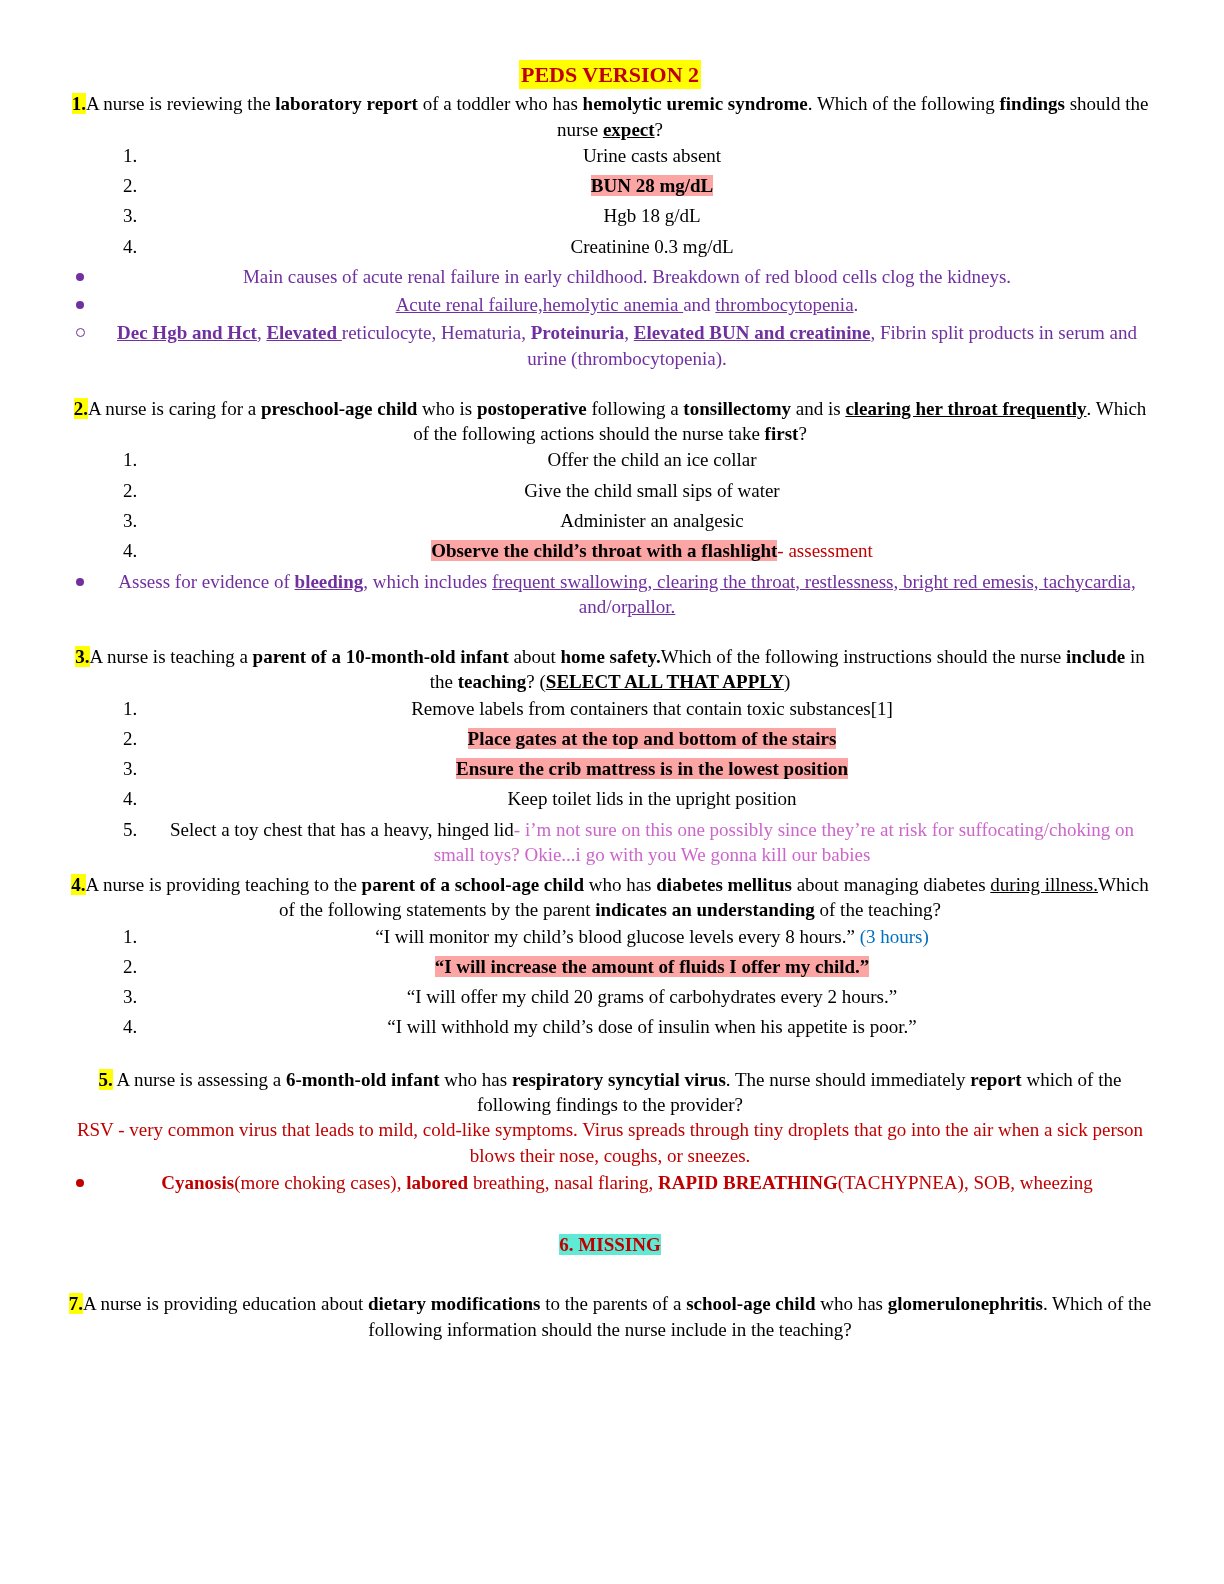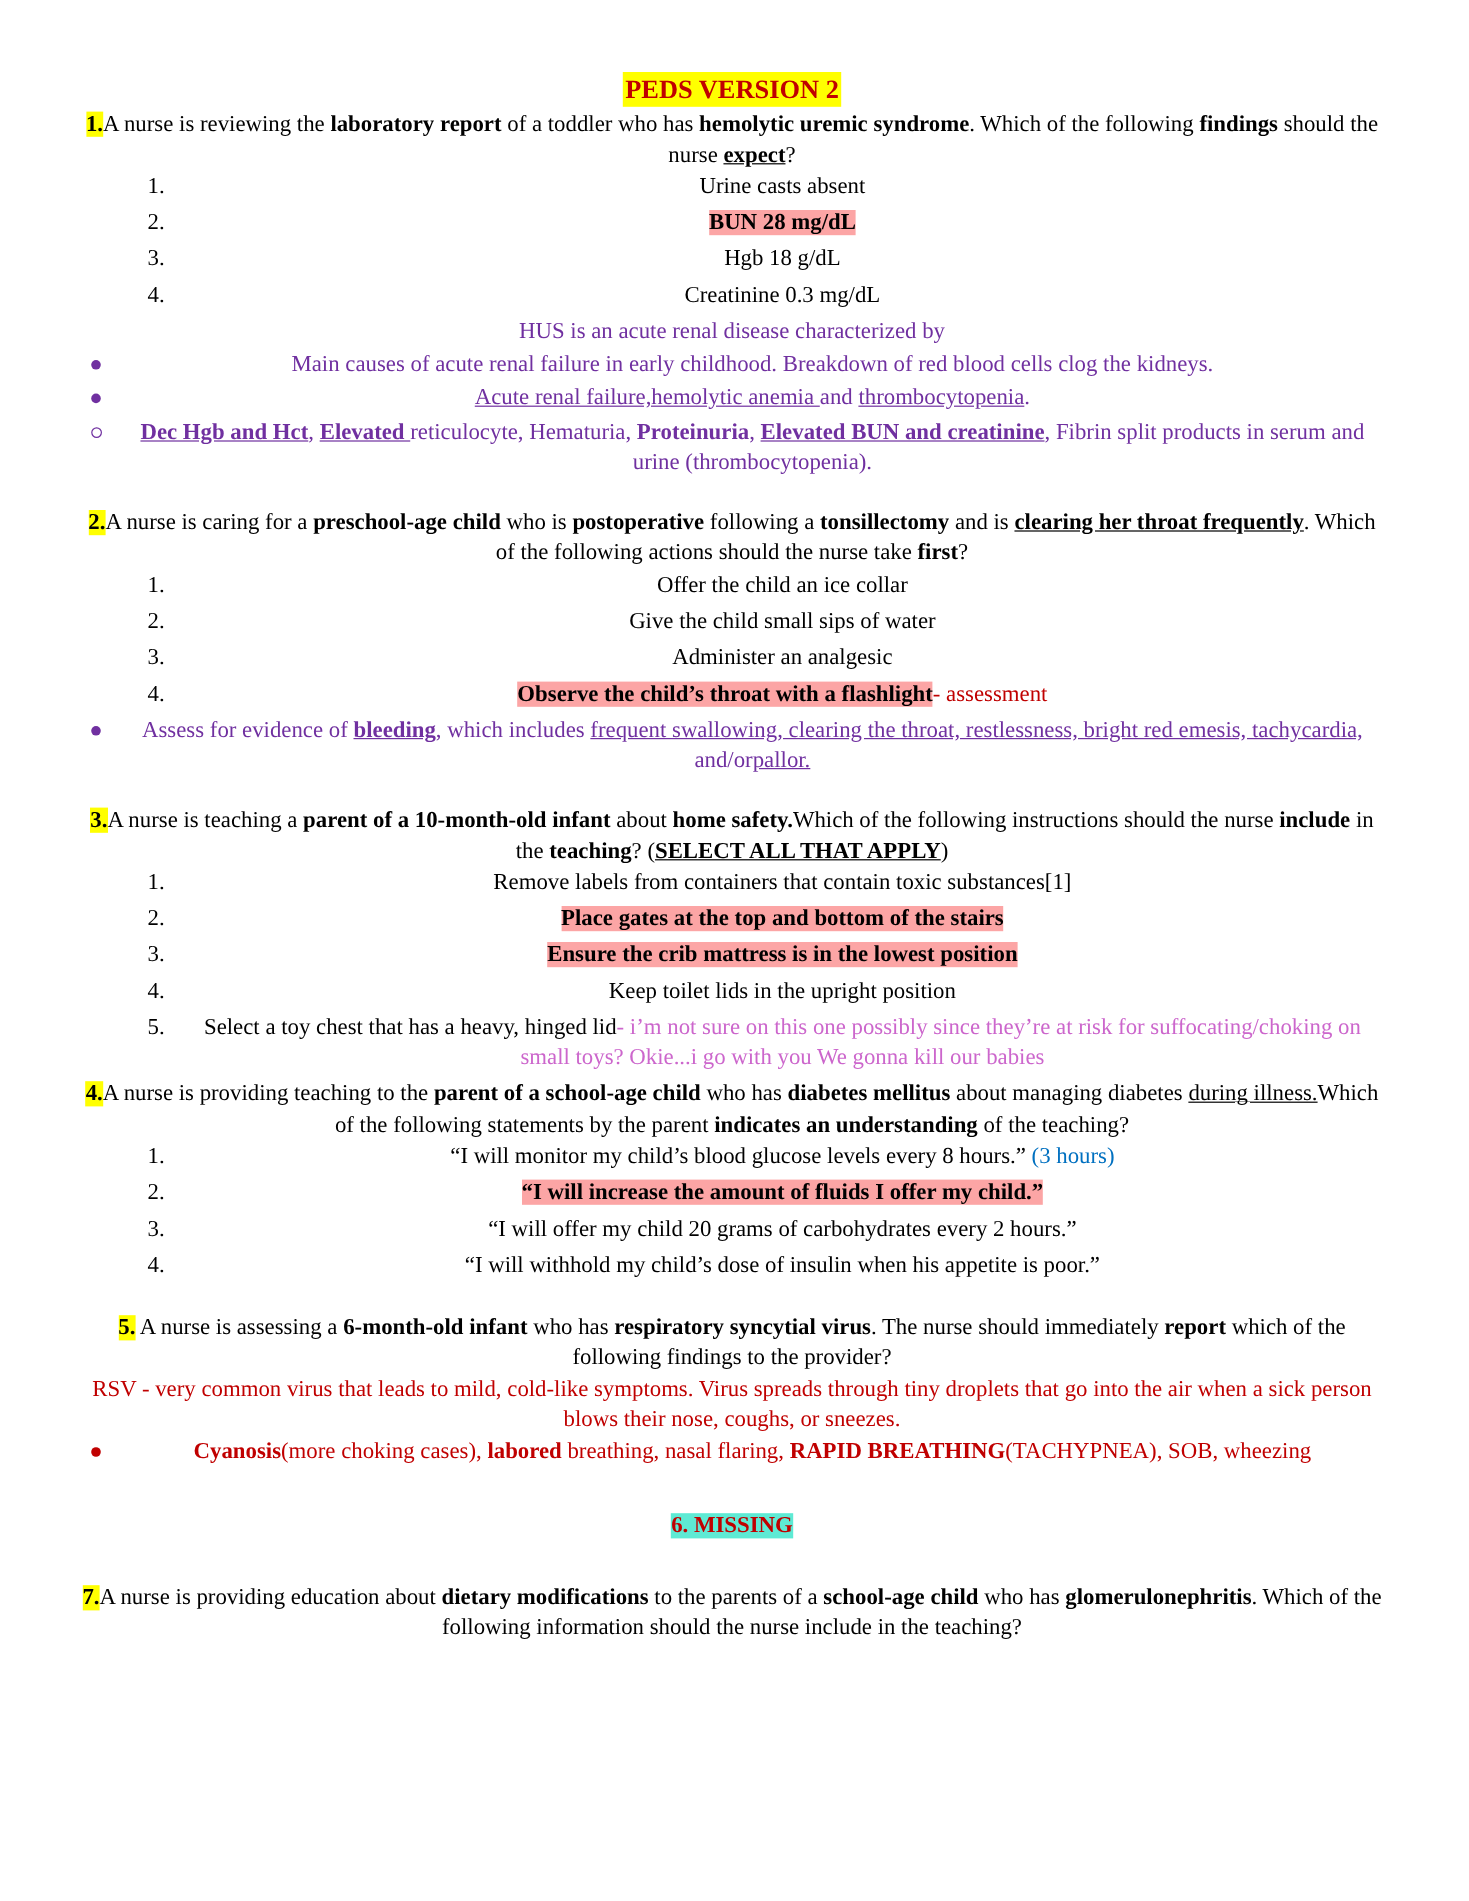--- a/index.html
+++ b/index.html
@@ -116,21 +116,20 @@
   <div class="q">
     <p class="para">
       <span class="qnum">1.</span><span>A nurse is reviewing the </span><b>laboratory report</b><span> of a toddler who has </span><b>hemolytic uremic syndrome</b><span>. Which of the following </span><b>findings</b><span> should the nurse </span><b class="u">expect</b><span>?</span>
     </p>
     <ol class="choices">
       <li><span>Urine casts absent</span></li>
       <li><b class="hl">BUN 28 mg/dL</b></li>
       <li><span>Hgb 18 g/dL</span></li>
       <li><span>Creatinine 0.3 mg/dL</span></li>
     </ol>
-    <p class="para purple">HUS is an acute renal disease characterized by</p>
     <ul class="bul tight purple">
       <li class="filled">
         <span>Main causes of acute renal failure in early childhood. Breakdown of red blood cells clog the kidneys.</span>
       </li>
       <li class="filled">
         <u>Acute renal failure,hemolytic anemia </u><span>and </span><u>thrombocytopenia</u><span>.</span>
       </li>
       <li class="hollow">
         <b class="u">Dec Hgb and Hct</b><span>, </span><b class="u">Elevated </b><span>reticulocyte, Hematuria, </span><b>Proteinuria</b><span>, </span><b class="u">Elevated BUN and creatinine</b><span>, Fibrin split products in serum and urine (thrombocytopenia).</span>
       </li>

